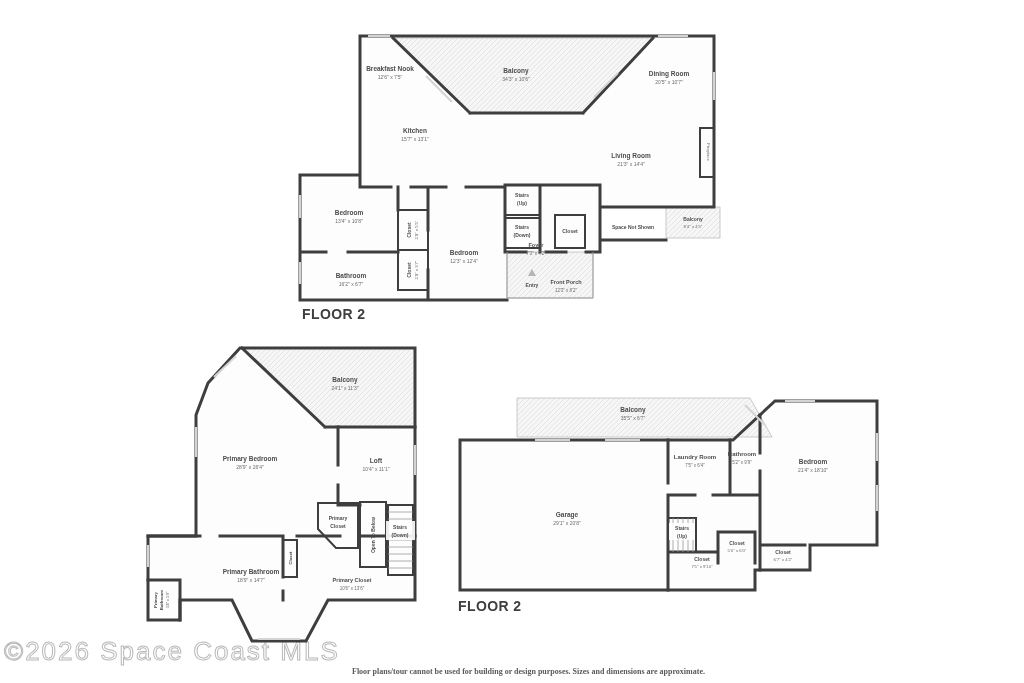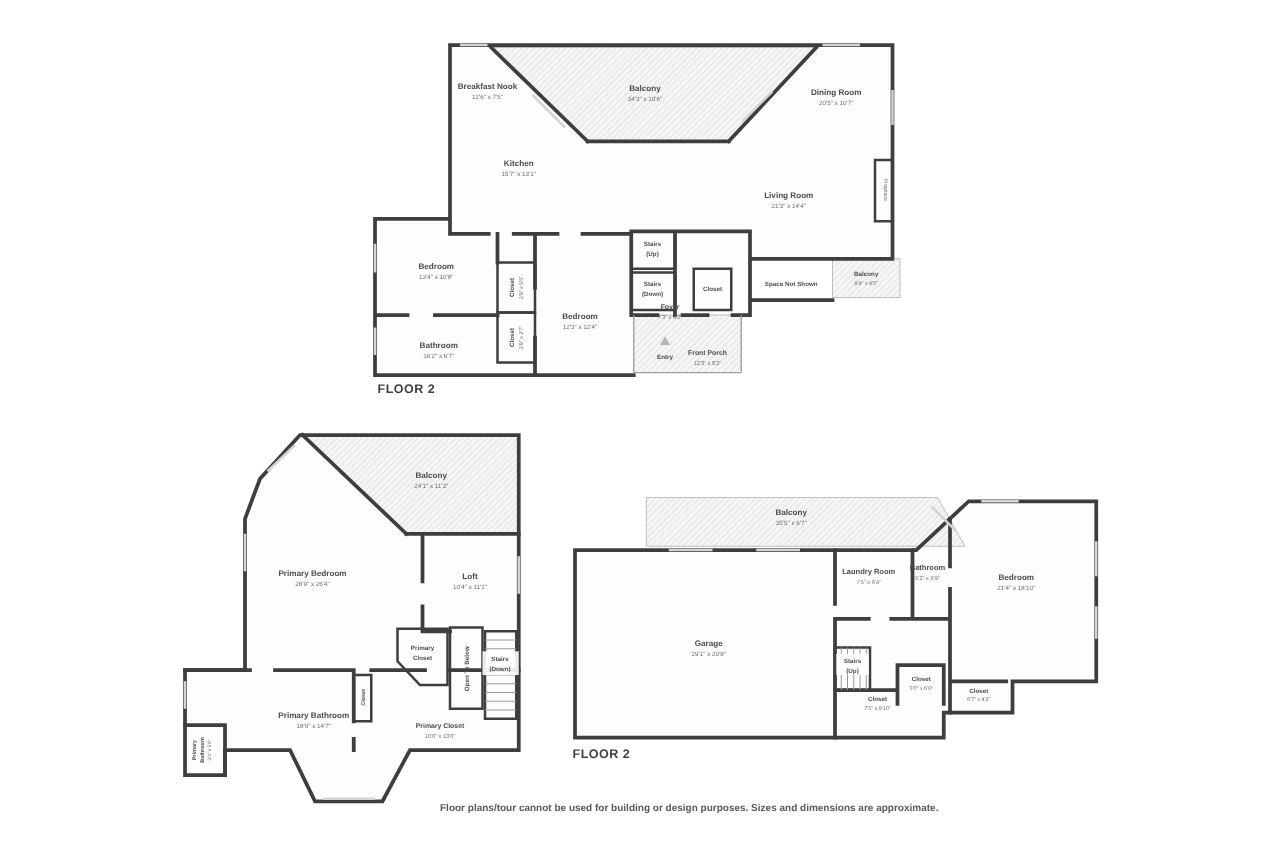--- a/index.html
+++ b/index.html
@@ -1,39 +1,40 @@
 <!DOCTYPE html>
 <html><head>
 <meta charset="utf-8">
 <style>
   html,body{margin:0;padding:0;background:#ffffff;}
   #canvas{position:relative;width:1024px;height:683px;background:#ffffff;overflow:hidden;
           font-family:"Liberation Sans",sans-serif;}
   .plan{position:absolute;}
-  .floor-label{position:absolute;font-size:10px;font-weight:bold;color:#3f3f3f;letter-spacing:.4px;}
+  .floor-label{position:absolute;font-size:14px;font-weight:bold;color:#3f3f3f;letter-spacing:.4px;}
   #watermark{position:absolute;left:4px;top:636px;font-size:26px;font-weight:400;letter-spacing:2px;
              color:transparent;-webkit-text-stroke:1px #b9b9b9;}
   #address{position:absolute;left:17px;top:663px;font-size:10.5px;font-weight:bold;color:#2e2e2e;}
-  #disclaimer{position:absolute;left:352px;top:642px;font-size:8px;font-weight:bold;color:#5a5a5a;}
+  #disclaimer{position:absolute;left:352px;top:667px;font-size:8px;font-weight:bold;color:#5a5a5a;font-family:Liberation Serif, serif;}
   svg text{font-family:"Liberation Sans",sans-serif;}
   .rname{font-size:6.5px;font-weight:bold;fill:#4c4c4c;}
   .rdim{font-size:5px;fill:#6d6d6d;}
   .rsmall{font-size:5px;font-weight:bold;fill:#4c4c4c;}
   .rtiny{font-size:4.3px;fill:#6d6d6d;}
   .wall{stroke:#3e3e3e;stroke-width:3;fill:none;stroke-linecap:square;}
   .wall2{stroke:#3e3e3e;stroke-width:2;fill:none;stroke-linecap:square;}
   .thin{stroke:#9f9f9f;stroke-width:1;fill:none;}
   .win{stroke:#d4d4d4;stroke-width:2;fill:none;}
   .tread{stroke:#9a9a9a;stroke-width:.8;}
 </style>
 </head>
 <body>
 
 <div id="canvas">
 
+  <div id="watermark">©2026 Space Coast MLS</div>
 
   <svg class="plan" style="left:296px;top:30px;" width="430" height="282" viewBox="0 0 430 282">
     <defs>
       <pattern id="hatch2" width="5" height="5" patternUnits="userSpaceOnUse">
         <rect width="5" height="5" fill="#f6f6f6"></rect>
         <path d="M0,5 L5,0 M-1,1 L1,-1 M4,6 L6,4" stroke="#e1e1e1" stroke-width="0.8"></path>
       </pattern>
     </defs>
 
     <g>

